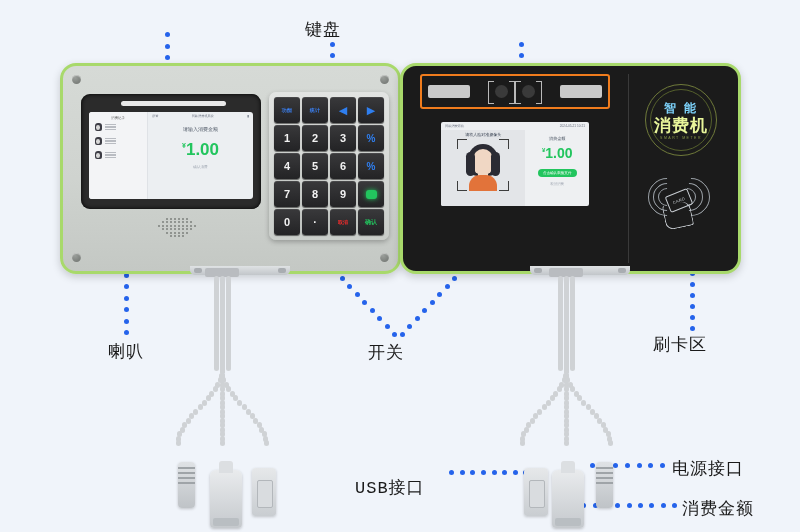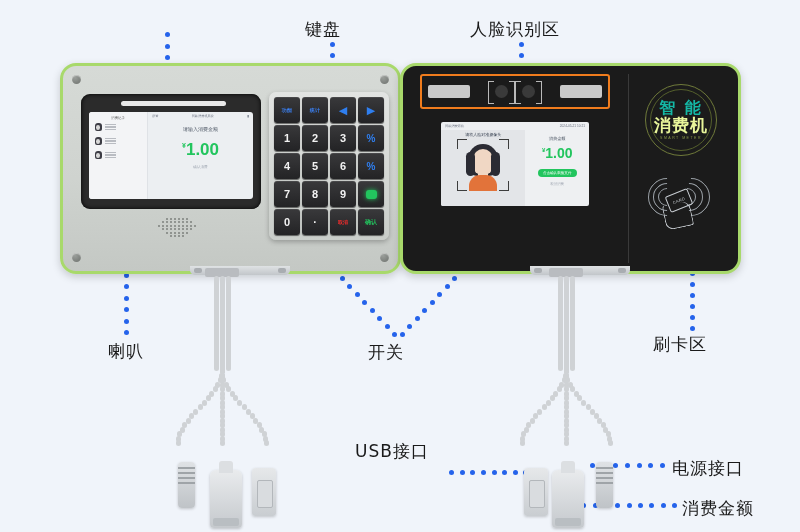--- a/index.html
+++ b/index.html
@@ -188,21 +188,21 @@
 
   
   #logo{
     position:absolute;left:242px;top:18px;width:72px;height:72px;
     display:flex;align-items:center;justify-content:center;flex-direction:column;
   }
   #logo .ring{
     position:absolute;inset:0;border-radius:50%;border:1.5px solid #6f7a3a;
   }
   #logo .ring2{position:absolute;inset:5px;border-radius:50%;border:1px solid #55602c;}
-  #logo .l1{color:#14b8a6;font-size:16px;font-weight:bold;letter-spacing:2px;
+  #logo .l1{color:#7dd3fc;font-size:12px;font-weight:bold;letter-spacing:2px;
     font-family:"DejaVu Sans","Liberation Sans",sans-serif;line-height:16px;}
   #logo .l2{color:#e8f59a;font-size:17px;font-weight:bold;letter-spacing:1px;
     font-family:"DejaVu Sans","Liberation Sans",sans-serif;line-height:18px;}
   #logo .l3{color:#8b9a4a;font-size:3.5px;letter-spacing:1.5px;margin-top:2px;}
 
   
   #cardzone{position:absolute;left:245px;top:110px;width:66px;height:56px;}
   #cardzone .wave{
     position:absolute;border:1.6px solid #9aa0a6;border-radius:50%;
     border-right-color:transparent;border-bottom-color:transparent;
@@ -245,25 +245,24 @@
   .botplate .sc{
     position:absolute;top:2px;width:8px;height:5px;border-radius:2px;background:#a9adb1;
   }
 </style>
 </head>
 <body>
 
 <div id="stage">
 
   <div class="callout" style="left:305px;top:18px;">键盘</div>
-  <div class="callout" style="left:470px;top:18px;">人脸识别区</div>
   <div class="callout" style="left:108px;top:340px;">喇叭</div>
   <div class="callout" style="left:368px;top:341px;">开关</div>
   <div class="callout" style="left:653px;top:333px;">刷卡区</div>
-  <div class="callout" style="left:355px;top:440px;">USB接口</div>
+  <div class="callout" style="left:355px;top:476px;font-family:Liberation Mono, monospace;">USB接口</div>
   <div class="callout" style="left:672px;top:457px;">电源接口</div>
   <div class="callout" style="left:682px;top:497px;">消费金额</div>
 
   <div class="dots" id="leaders">
       <i style="left: 165px; top: 32px;"></i>
       <i style="left: 165px; top: 43.5556px;"></i>
       <i style="left: 165px; top: 55.1111px;"></i>
       <i style="left: 165px; top: 66.6667px;"></i>
       <i style="left: 165px; top: 78.2222px;"></i>
       <i style="left: 165px; top: 89.7778px;"></i>

